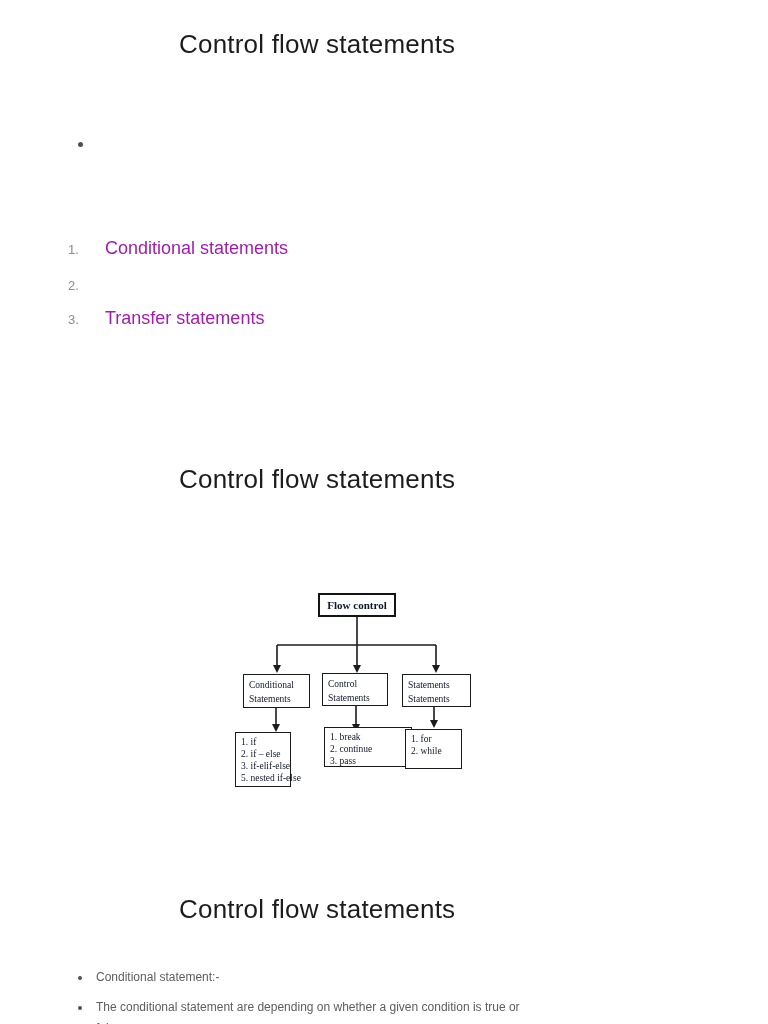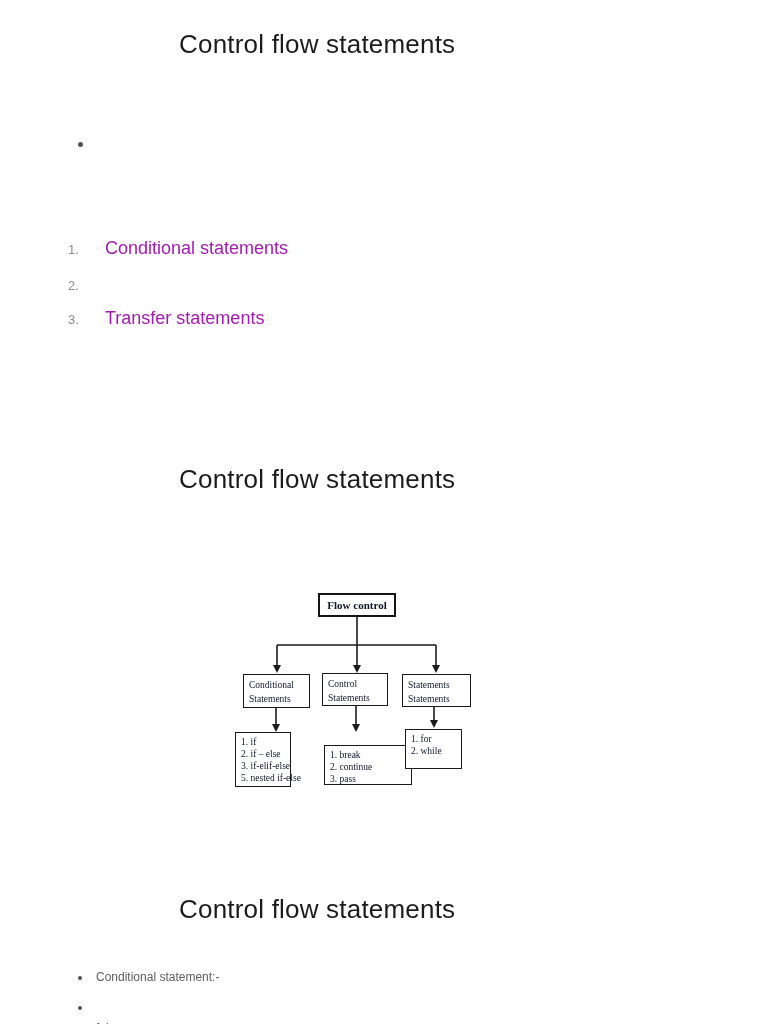--- a/index.html
+++ b/index.html
@@ -78,21 +78,21 @@
   #mid-conditional { left: 10px;  top: 83px; width: 67px; height: 34px; }
   #mid-transfer    { left: 89px;  top: 82px; width: 66px; height: 33px; }
   #mid-iterative   { left: 169px; top: 83px; width: 69px; height: 33px; }
   .dg-leaf {
     border: 1.5px solid #1b1b1b;
     font-size: 9.5px;
     padding: 3px 0 0 5px;
   }
   .dg-leaf div { line-height: 12px; white-space: nowrap; }
   #leaf-if    { left: 2px;   top: 141px; width: 56px; height: 55px; }
-  #leaf-break { left: 91px;  top: 154px; width: 88px; height: 40px; }
+  #leaf-break { left: 91px;  top: 136px; width: 88px; height: 40px; }
   #leaf-for   { left: 172px; top: 138px; width: 57px; height: 40px; }
 
   
   #s3-b1 { top: 970px; }
   #s3-b2 { top: 1000px; }
   #s3-b2-cont { top: 1021px; }
 </style>
 </head>
 <body>
 
@@ -169,15 +169,16 @@
       <div>2. while</div>
     </div>
   </div>
 
   <div class="slide-title" id="title3">Control flow statements</div>
 
   <span class="bullet-dot" style="left:78px; top:976px; width:4px; height:4px;"></span>
   <div class="bullet-text b-sm" id="s3-b1">Conditional statement:-</div>
 
   <span class="bullet-dot" style="left:78px; top:1006px; width:4px; height:4px;"></span>
+  <div class="bullet-text b-sm" id="s3-b2">The conditional statement are depending on whether a given condition is true or</div>
   <div class="bullet-text b-sm" id="s3-b2-cont">false.</div>
 
 </div>
 
 </body></html>

